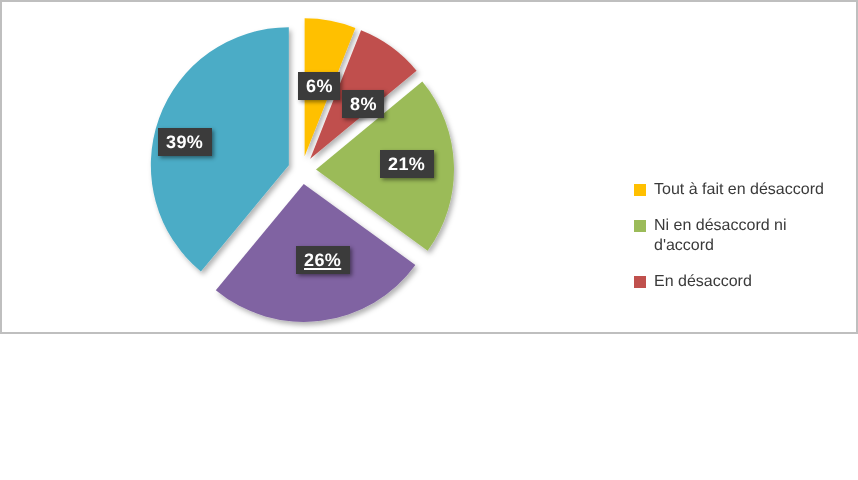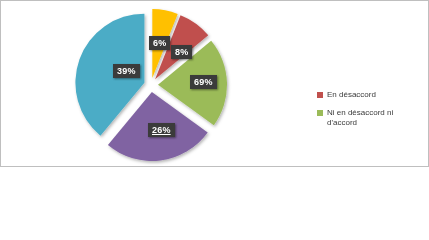--- a/index.html
+++ b/index.html
@@ -92,30 +92,34 @@
           <path d="M 151.31166920210006 77.12398924489918 L 151.31 8.12 A 69 69 0 0 1 176.71 12.97 Z" fill="#FFC000"></path>
           <path d="M 154.11449676604732 78.33688103937537 L 179.52 14.18 A 69 69 0 0 1 207.28 34.35 Z" fill="#C0504D"></path>
           <path d="M 156.99654592256013 83.7801246864531 L 210.16 39.80 A 69 69 0 0 1 212.82 124.34 Z" fill="#9BBB59"></path>
           <path d="M 150.87733263495014 90.94480290920134 L 206.70 131.50 A 69 69 0 0 1 106.90 144.11 Z" fill="#8064A2"></path>
           <path d="M 143.41383461732042 81.62883455828296 L 99.43 134.79 A 69 69 0 0 1 143.41 12.63 Z" fill="#4BACC6"></path>
         </g>
     </svg>
 
     <div class="data-label" style="left:148px; top:35px;">6%</div>
     <div class="data-label" style="left:170px; top:44px;">8%</div>
-    <div class="data-label" style="left:189px; top:74px;">69%</div>
+    <div class="data-label" style="left:189px; top:74px;">21%</div>
     <div class="data-label" style="left:147px; top:122px;text-decoration:underline;">26%</div>
-    <div class="data-label" style="left:112px; top:63px;">39%</div>
+    <div class="data-label" style="left:78px; top:63px;">39%</div>
   </div>
 
   <div id="legend">
     <div class="legend-item">
-      <span class="legend-swatch" style="background: rgb(192, 80, 77);"></span>
-      <span class="legend-label">En désaccord</span>
+      <span class="legend-swatch" style="background: rgb(255, 192, 0);"></span>
+      <span class="legend-label">Tout à fait en désaccord</span>
     </div>
     <div class="legend-item">
       <span class="legend-swatch" style="background: rgb(155, 187, 89);"></span>
       <span class="legend-label">Ni en désaccord ni
 d'accord</span>
     </div>
+    <div class="legend-item">
+      <span class="legend-swatch" style="background: rgb(192, 80, 77);"></span>
+      <span class="legend-label">En désaccord</span>
+    </div>
   </div>
 
 </div>
 
 </body></html>

